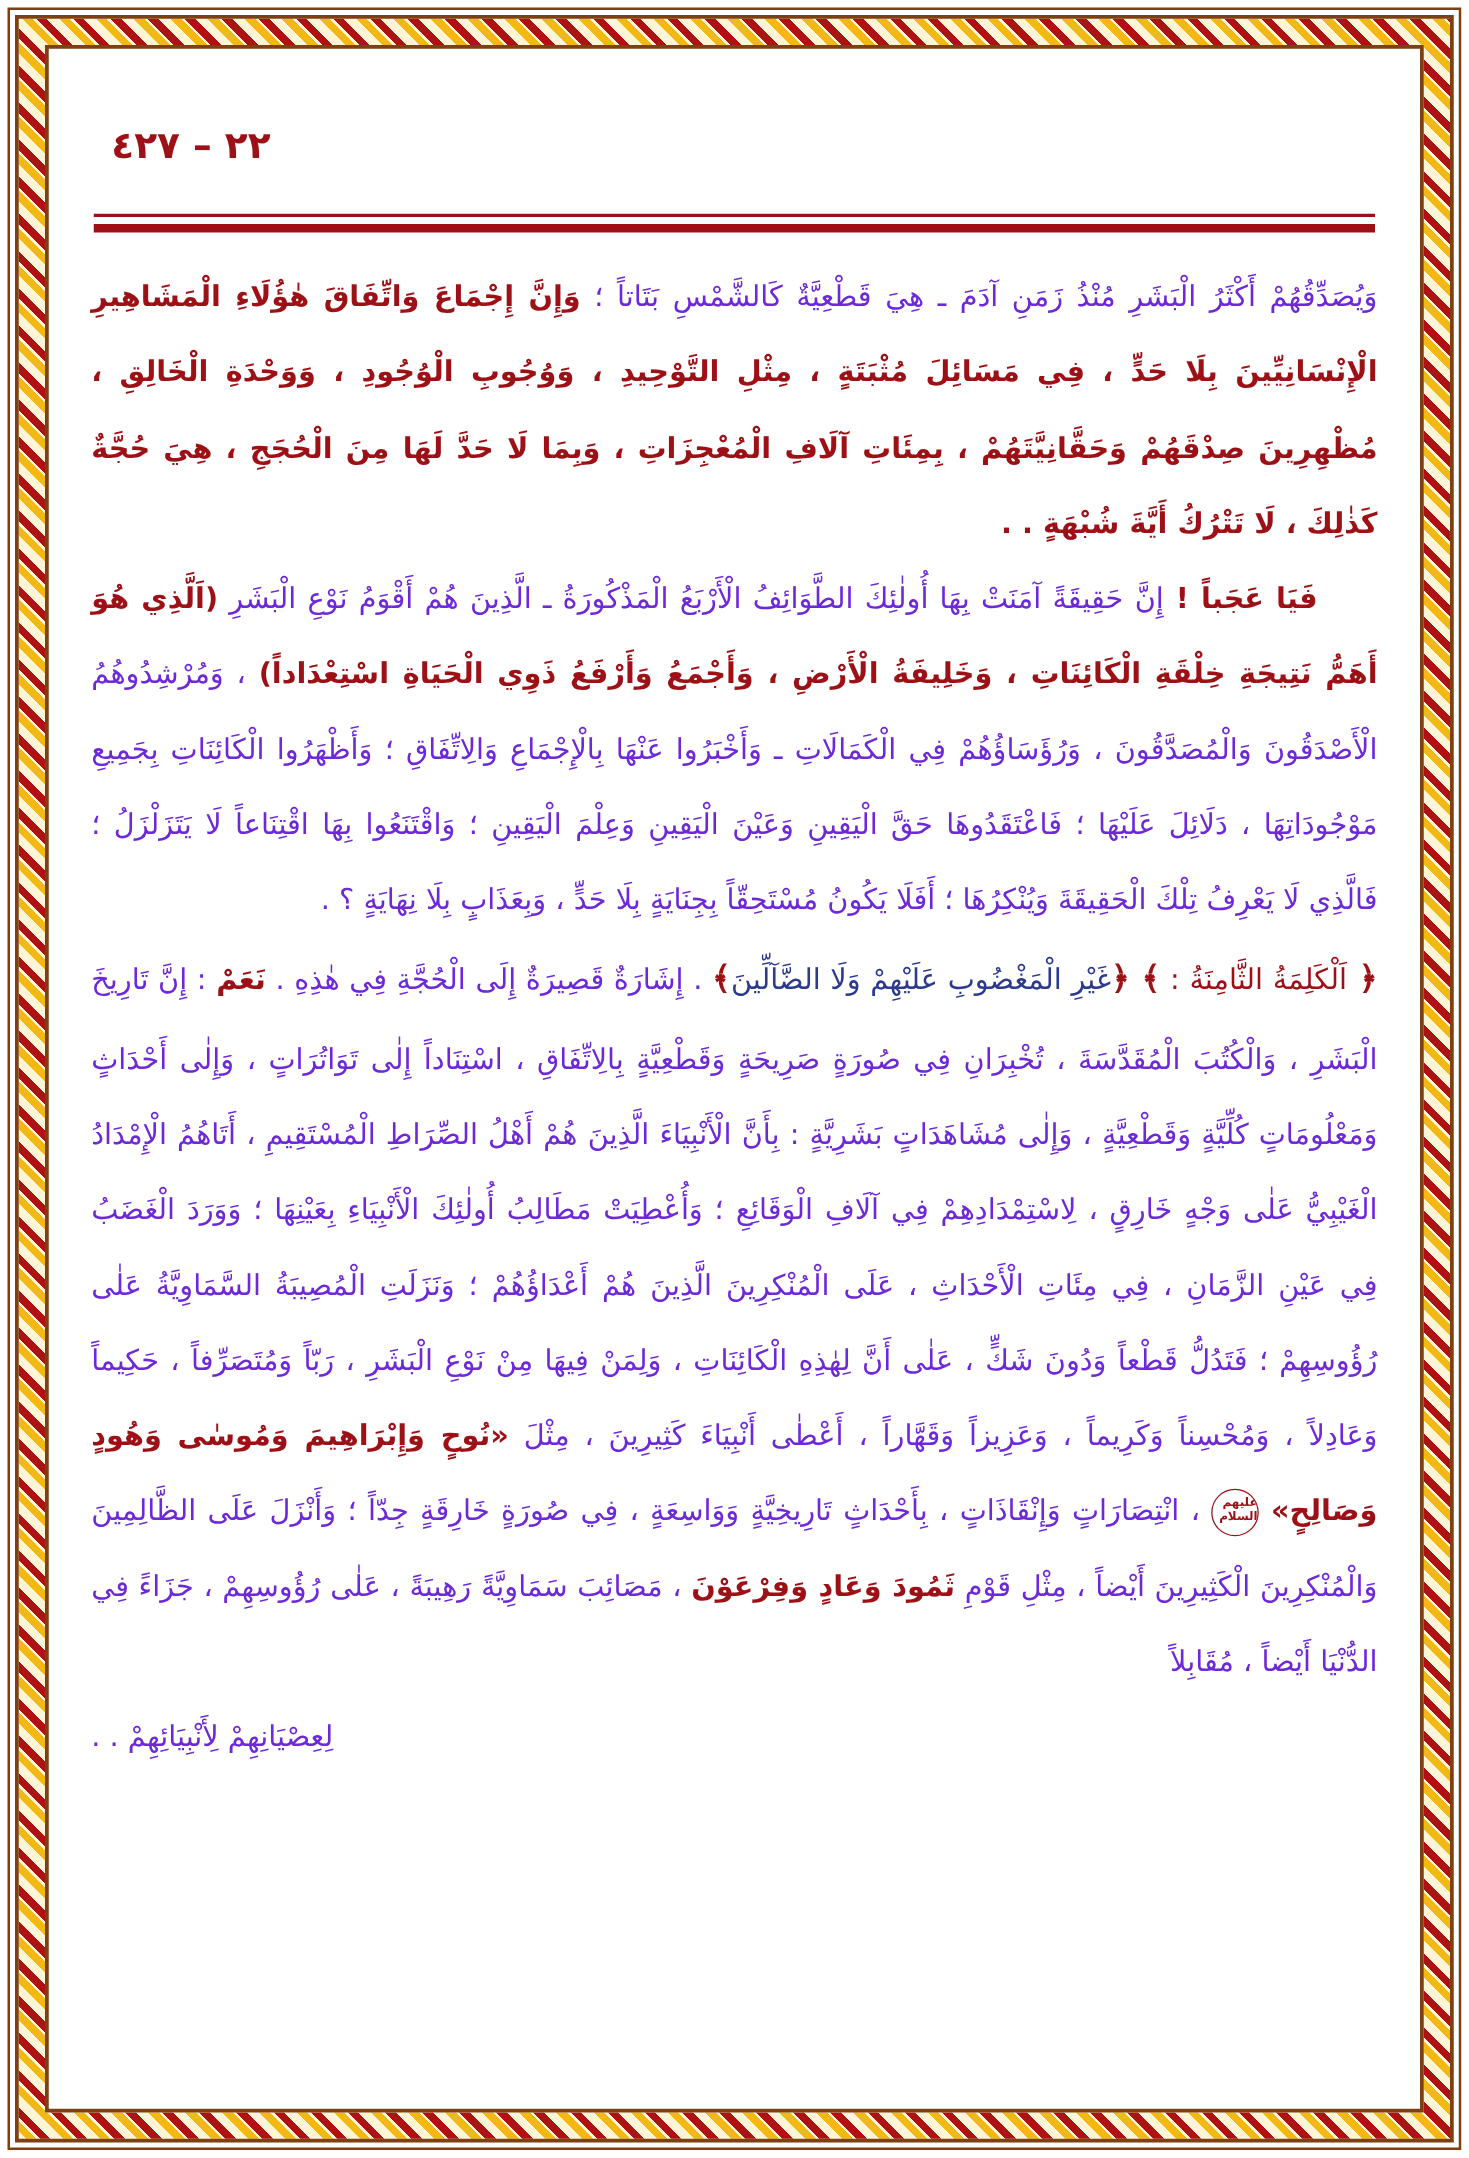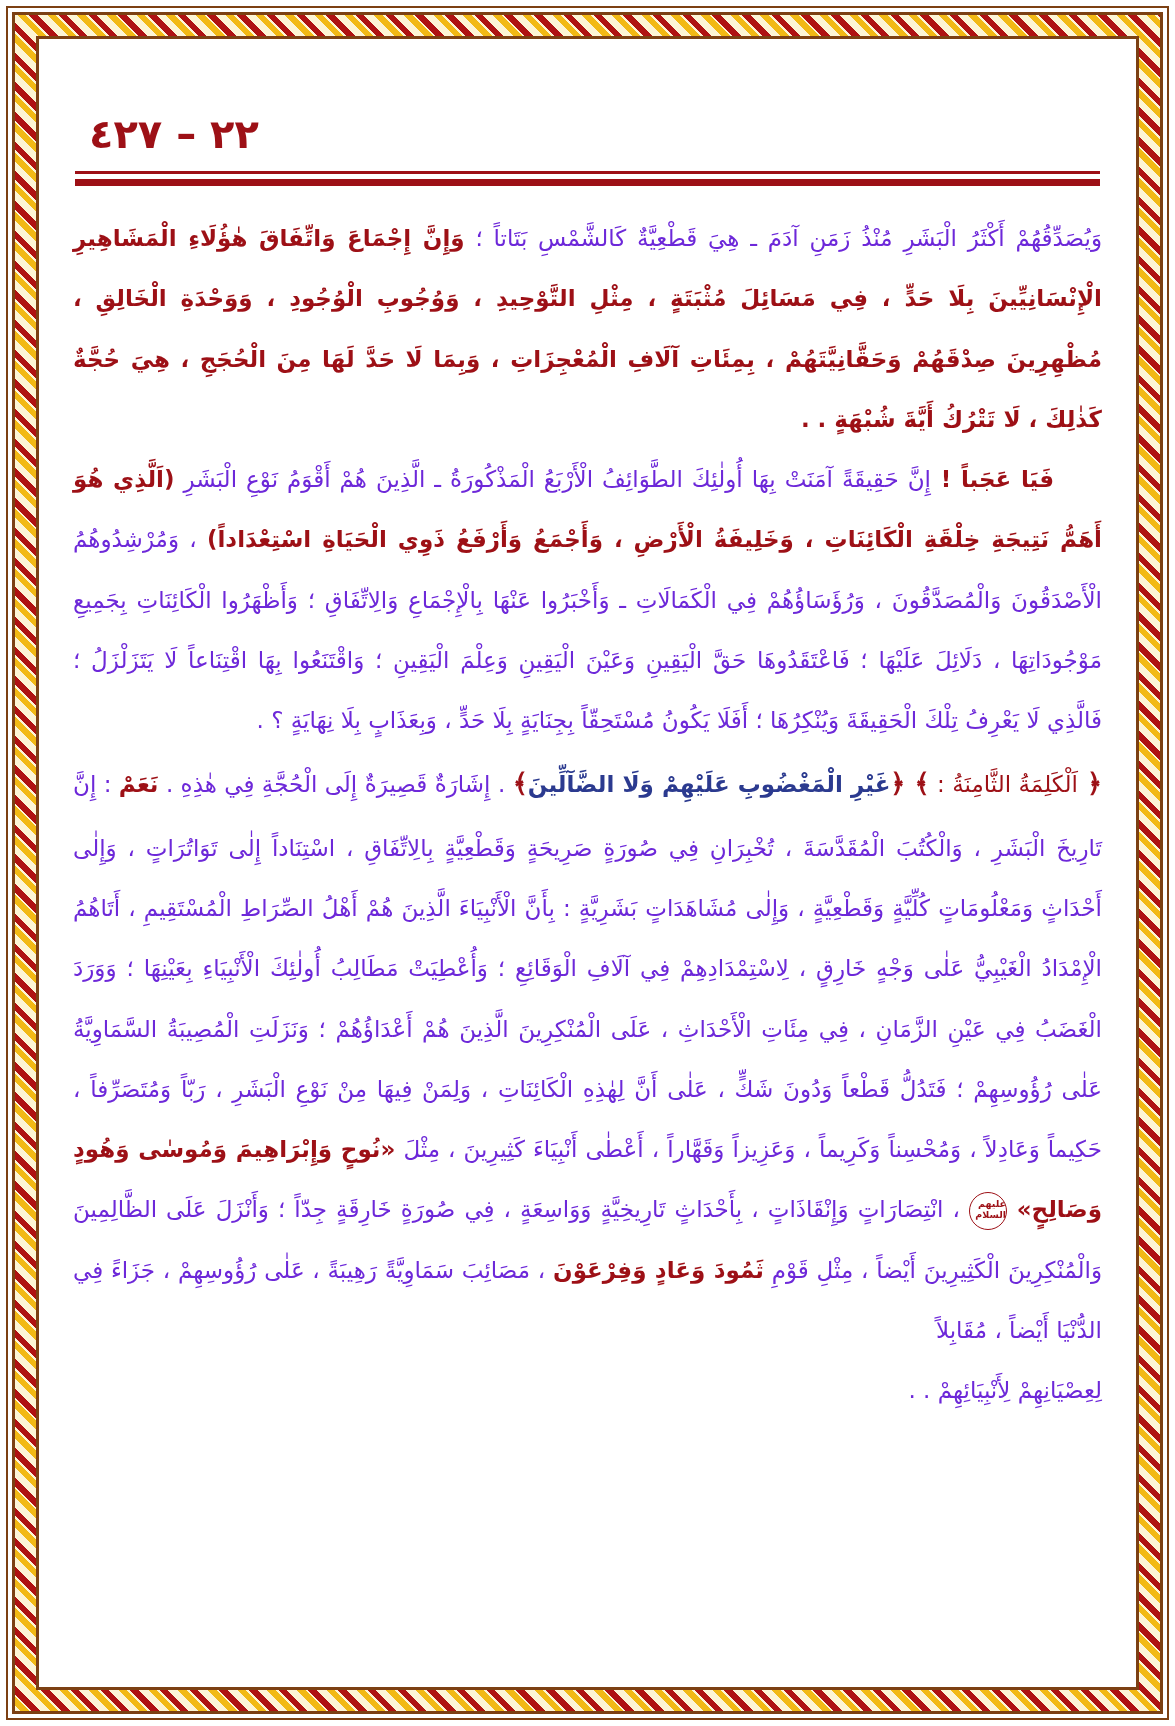--- a/index.html
+++ b/index.html
@@ -27,22 +27,22 @@
   }
   .content {
     height: 100%; box-sizing: border-box;
     background: #ffffff;
     border: 3px solid var(--brown, #7c4013);
     padding: 20px 34px 0 34px;
     overflow: hidden;
   }
   .header { position: relative; height: 104px; }
   .page-number {
-    position: absolute; left: 16px; top: 52px;
-    color: var(--red, #9d1016); font-weight: bold; font-size: 40px;
+    position: absolute; left: 16px; top: 40px;
+    color: var(--red, #9d1016); font-weight: bold; font-size: 30px;
     letter-spacing: 1px;
   }
   .page-title {
     text-align: center; padding-top: 30px;
     color: var(--red, #9d1016); font-weight: bold; font-size: 31px;
   }
   .double-rule {
     height: 15px; margin: 8px 2px 22px 2px;
     background: linear-gradient(to bottom,
       var(--red, #9d1016) 0 3px,
@@ -51,25 +51,25 @@
   }
   .body-text { }
   .para {
     margin: 0; padding: 0;
     font-size: 23px; line-height: 2.62;
     color: #0c0c0c;
     text-align: justify;
     text-justify: inter-word;
   }
   .para.indent { text-indent: 48px; }
-  .para.center { text-align: right; }
+  .para.center { text-align: left; }
   .seg-black { color: #6d28d9; }
   .seg-red { color: var(--red, #9d1016); font-weight: bold; }
   .seg-heading { color: var(--red, #9d1016); font-weight: normal; }
-  .seg-verse { color: var(--blue, #2b3a8f); font-weight: bold; }
+  .seg-verse { color: var(--blue, #2b3a8f); font-weight: normal; }
   .seg-bracket { color: var(--red, #9d1016); font-weight: bold; font-size: 1.12em; }
   .seg-seal {
     display: inline-block; vertical-align: middle;
     width: 38px; height: 38px; box-sizing: border-box;
     border: 1.5px solid var(--red, #9d1016); border-radius: 50%;
     color: var(--red, #9d1016);
     font-size: 9.5px; font-weight: bold; line-height: 1.15;
     text-align: right; padding-top: 6px; overflow: hidden;
     text-indent: 0;
   }

